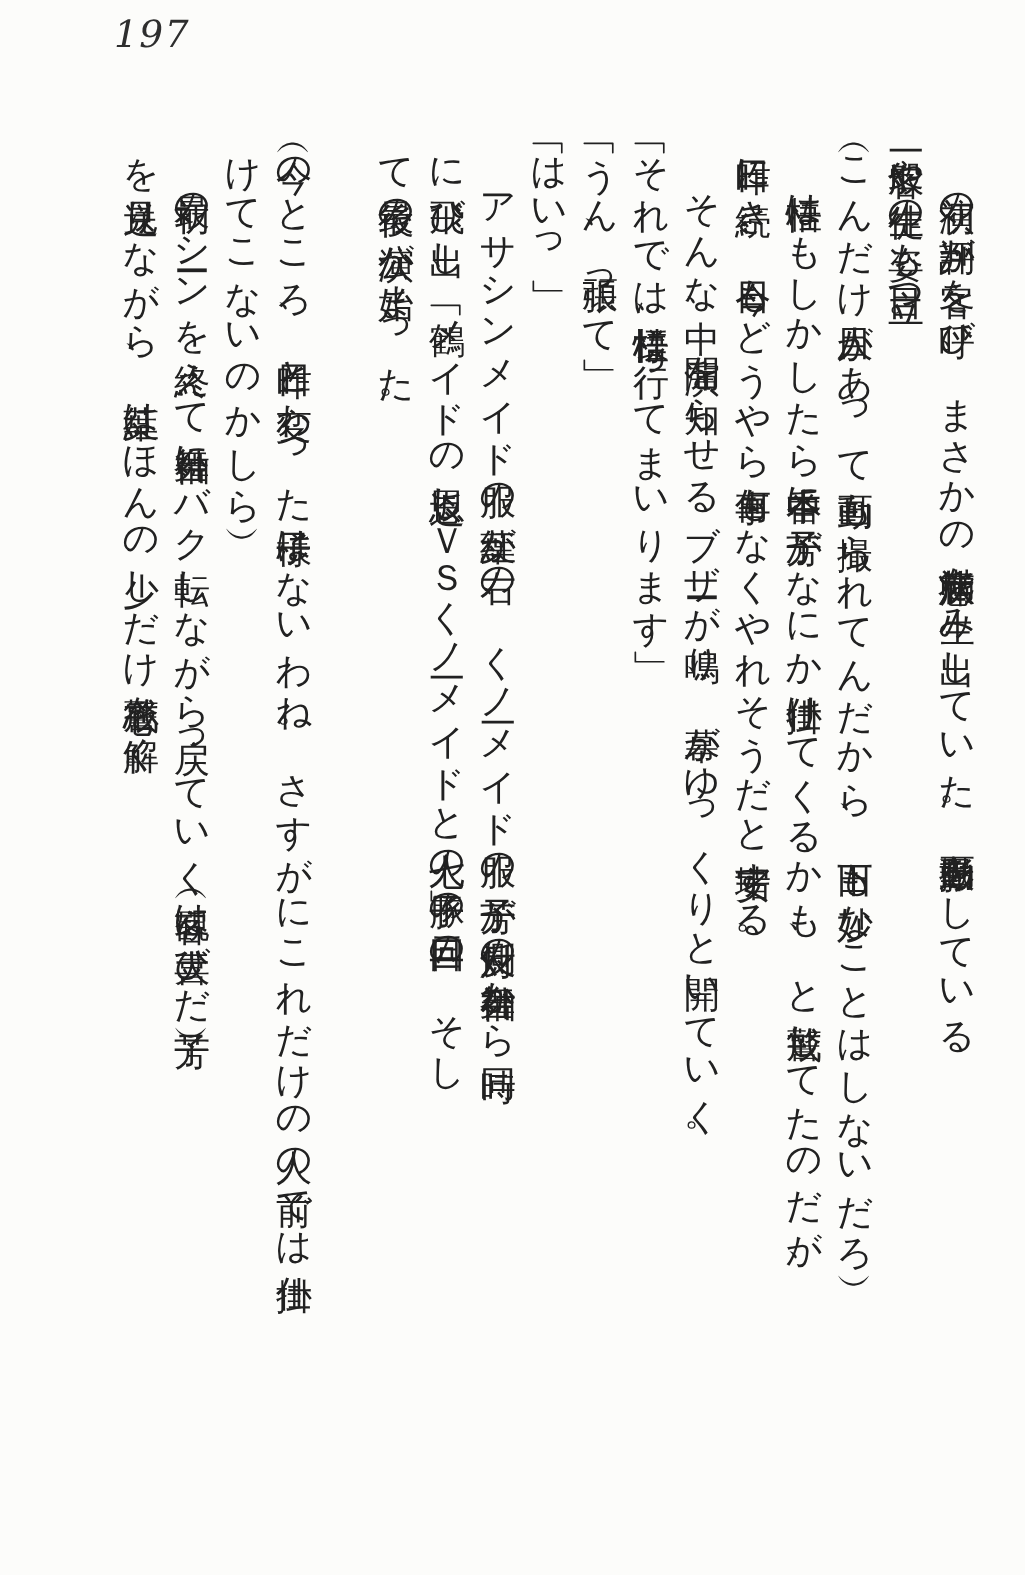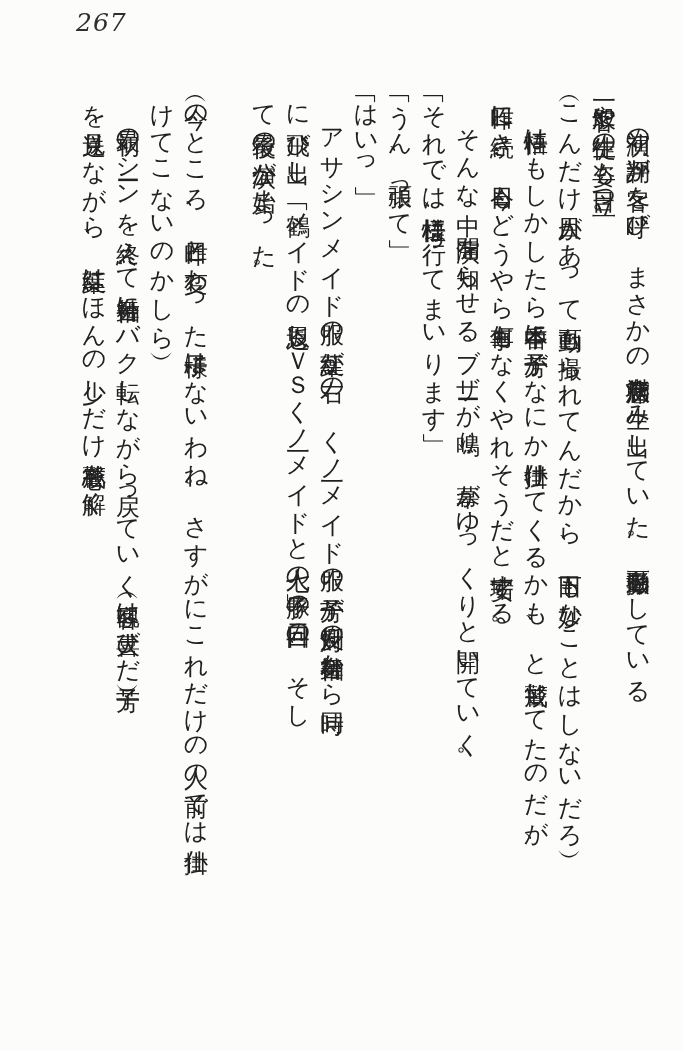--- a/index.html
+++ b/index.html
@@ -46,21 +46,21 @@
     text-indent: 1em;
   }
   .col.blank {
     width: 24px;
   }
 </style>
 </head>
 <body>
 
 <div class="page">
-  <div class="page-number">267</div>
+  <div class="page-number">197</div>
   <div class="text-block">
       <div class="col indent">初演の評判が客を呼び、まさかの満席状態を生み出していた。動画撮影をしている</div>
       <div class="col">一般客や生徒の姿も目立つ。</div>
       <div class="col">（こんだけ人目があって動画も撮られてんだから、下田も妙なことはしないだろ）</div>
       <div class="col indent">桂悟はもしかしたら本番中に芳子がなにか仕掛けてくるかも、と警戒してたのだが、</div>
       <div class="col">昨日に続き、今日もどうやら何事もなくやれそうだと安堵する。</div>
       <div class="col indent">そんな中、開演を知らせるブザーが鳴り、幕がゆっくりと開いていく。</div>
       <div class="col">「それでは桂悟様、行ってまいります」</div>
       <div class="col">「うん、頑張って」</div>
       <div class="col">「はいっ」</div>

